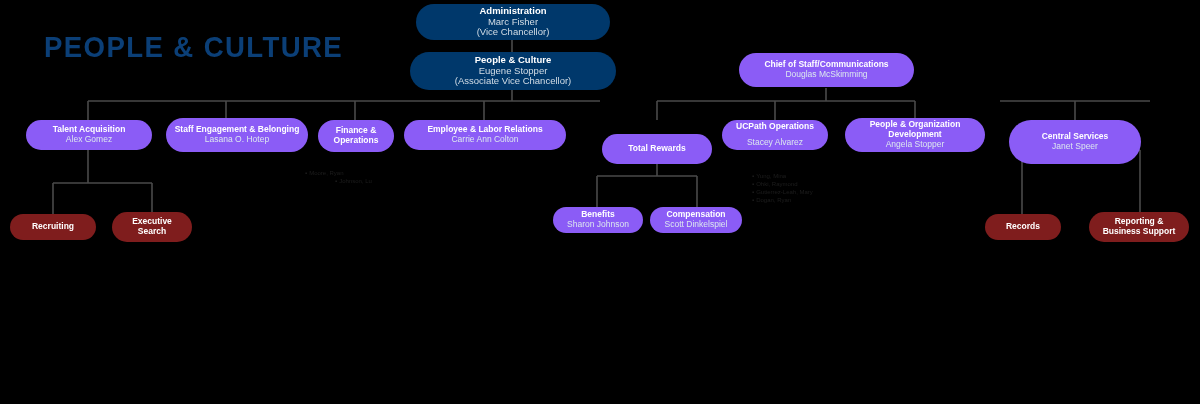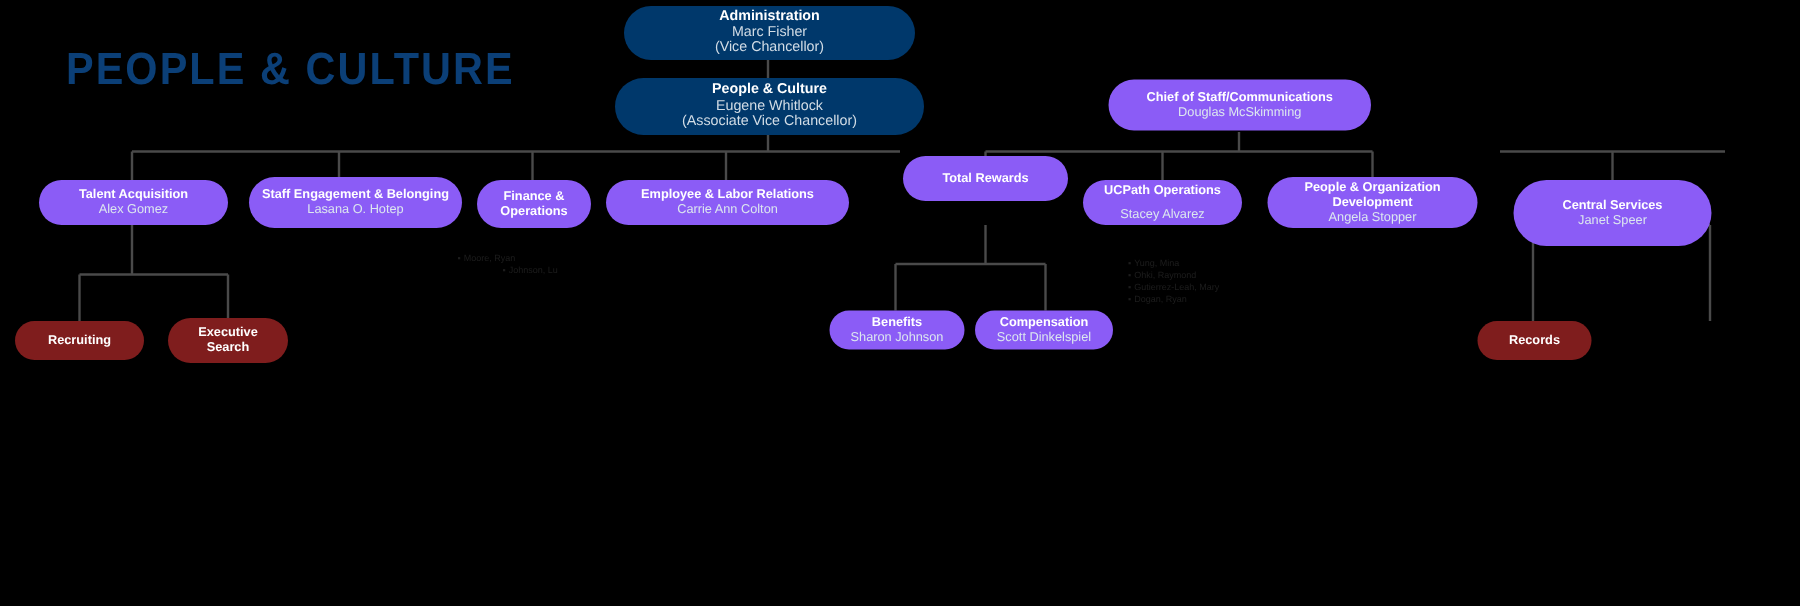--- a/index.html
+++ b/index.html
@@ -136,21 +136,21 @@
   </svg>
 
   <div class="node lvl-navy" style="left:416px; top:4px; width:194px; height:36px;">
     <span class="unit">Administration</span>
     <span class="person">Marc Fisher</span>
     <span class="role">(Vice Chancellor)</span>
   </div>
 
   <div class="node lvl-navy" style="left:410px; top:52px; width:206px; height:38px;">
     <span class="unit">People &amp; Culture</span>
-    <span class="person">Eugene Whitlock</span>
+    <span class="person">Eugene Stopper</span>
     <span class="role">(Associate Vice Chancellor)</span>
   </div>
 
   <div class="node lvl-steel" style="left:739px; top:53px; width:175px; height:34px;">
     <span class="unit">Chief of Staff/Communications</span>
     <span class="person">Douglas McSkimming</span>
   </div>
 
   <div class="node lvl-steel" style="left:26px; top:120px; width:126px; height:30px;">
     <span class="unit">Talent Acquisition</span>
@@ -165,21 +165,21 @@
   <div class="node lvl-steel" style="left:318px; top:120px; width:76px; height:32px;">
     <span class="unit">Finance &amp; Operations</span>
     <span class="person"></span>
   </div>
 
   <div class="node lvl-steel" style="left:404px; top:120px; width:162px; height:30px;">
     <span class="unit">Employee &amp; Labor Relations</span>
     <span class="person">Carrie Ann Colton</span>
   </div>
 
-  <div class="node lvl-steel" style="left:602px; top:104px; width:110px; height:30px;">
+  <div class="node lvl-steel" style="left:602px; top:134px; width:110px; height:30px;">
     <span class="unit">Total Rewards</span>
     <span class="person"></span>
   </div>
 
   <div class="node lvl-steel" style="left:722px; top:120px; width:106px; height:30px;justify-content:space-between;">
     <span class="unit">UCPath Operations</span>
     <span class="person">Stacey Alvarez</span>
   </div>
 
   <div class="node lvl-steel" style="left:845px; top:118px; width:140px; height:34px;">
@@ -207,20 +207,23 @@
 
   <div class="node lvl-steel" style="left:650px; top:207px; width:92px; height:26px;">
     <span class="unit">Compensation</span>
     <span class="person">Scott Dinkelspiel</span>
   </div>
 
   <div class="node lvl-cyan" style="left:985px; top:214px; width:76px; height:26px;">
     <span class="unit">Records</span>
   </div>
 
+  <div class="node lvl-cyan" style="left:1089px; top:212px; width:100px; height:30px;">
+    <span class="unit">Reporting &amp; Business Support</span>
+  </div>
 
   <div class="overlay-list" style="left:305px; top:169px;">
     <div>Moore, Ryan</div>
     <div style="margin-left:30px;">Johnson, Lu</div>
   </div>
 
   <div class="overlay-list" style="left:752px; top:172px;">
     <div>Yung, Mina</div>
     <div>Ohki, Raymond</div>
     <div>Gutierrez-Leah, Mary</div>

